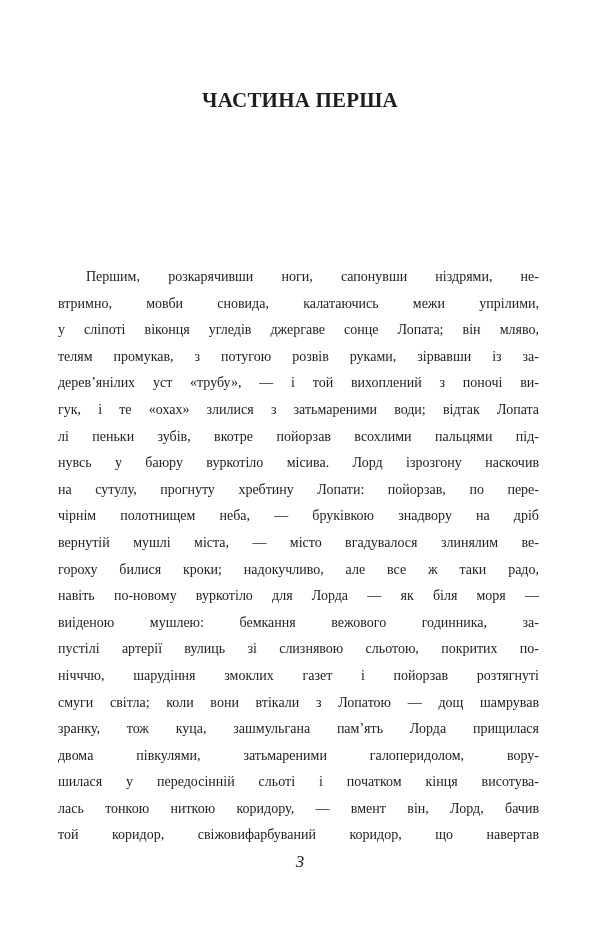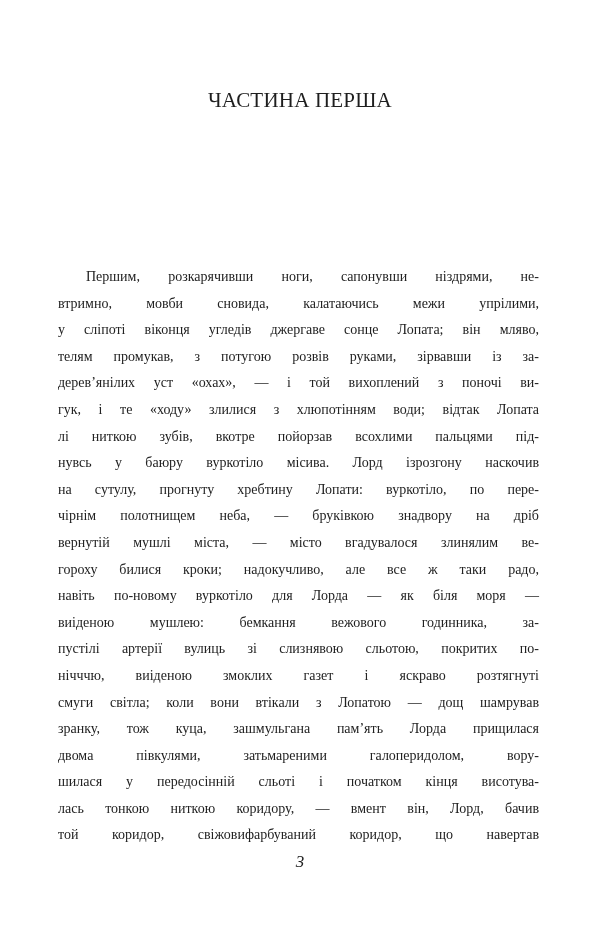--- a/index.html
+++ b/index.html
@@ -15,21 +15,21 @@
       color: #222222;
       font-family: "Liberation Serif", "DejaVu Serif", serif;
     }
     .chapter-title {
       position: absolute;
       top: 88px;
       left: 0;
       width: 600px;
       text-align: center;
       font-size: 21px;
-      font-weight: normal;
+      font-weight: bold;
       letter-spacing: 0.2px;
       color: #1e1e1e;
     }
     .body-text {
       position: absolute;
       top: 264px;
       left: 58px;
       width: 481px;
     }
     .line {
@@ -59,32 +59,32 @@
 </head>
 <body>
 
 <div class="chapter-title">ЧАСТИНА ПЕРША</div>
 
 <div class="body-text">
   <span class="line first">Першим, розкарячивши ноги, сапонувши ніздрями, не-</span>
   <span class="line">втримно, мовби сновида, калатаючись межи упрілими,</span>
   <span class="line">у сліпоті віконця угледів джергаве сонце Лопата; він мляво,</span>
   <span class="line">телям промукав, з потугою розвів руками, зірвавши із за-</span>
-  <span class="line">дерев’янілих уст «охах», — і той вихоплений з поночі ви-</span>
-  <span class="line">гук, і те «ходу» злилися з хлюпотінням води; відтак Лопата</span>
-  <span class="line">лі ниткою зубів, вкотре пойорзав всохлими пальцями під-</span>
+  <span class="line">дерев’янілих уст «трубу», — і той вихоплений з поночі ви-</span>
+  <span class="line">гук, і те «охах» злилися з затьмареними води; відтак Лопата</span>
+  <span class="line">лі пеньки зубів, вкотре пойорзав всохлими пальцями під-</span>
   <span class="line">нувсь у баюру вуркотіло місива. Лорд ізрозгону наскочив</span>
-  <span class="line">на сутулу, прогнуту хребтину Лопати: вуркотіло, по пере-</span>
+  <span class="line">на сутулу, прогнуту хребтину Лопати: пойорзав, по пере-</span>
   <span class="line">чірнім полотнищем неба, — бруківкою знадвору на дріб</span>
   <span class="line">вернутій мушлі міста, — місто вгадувалося злинялим ве-</span>
   <span class="line">гороху билися кроки; надокучливо, але все ж таки радо,</span>
   <span class="line">навіть по-новому вуркотіло для Лорда — як біля моря —</span>
   <span class="line">виіденою мушлею: бемкання вежового годинника, за-</span>
   <span class="line">пустілі артерії вулиць зі слизнявою сльотою, покритих по-</span>
-  <span class="line">нічччю, виіденою змоклих газет і яскраво розтягнуті</span>
+  <span class="line">нічччю, шарудіння змоклих газет і пойорзав розтягнуті</span>
   <span class="line">смуги світла; коли вони втікали з Лопатою — дощ шамрував</span>
   <span class="line">зранку, тож куца, зашмульгана пам’ять Лорда прищилася</span>
   <span class="line">двома півкулями, затьмареними галоперидолом, вору-</span>
   <span class="line">шилася у передосінній сльоті і початком кінця висотува-</span>
   <span class="line">лась тонкою ниткою коридору, — вмент він, Лорд, бачив</span>
   <span class="line">той коридор, свіжовифарбуваний коридор, що навертав</span>
 </div>
 
 <div class="page-number">3</div>
 

